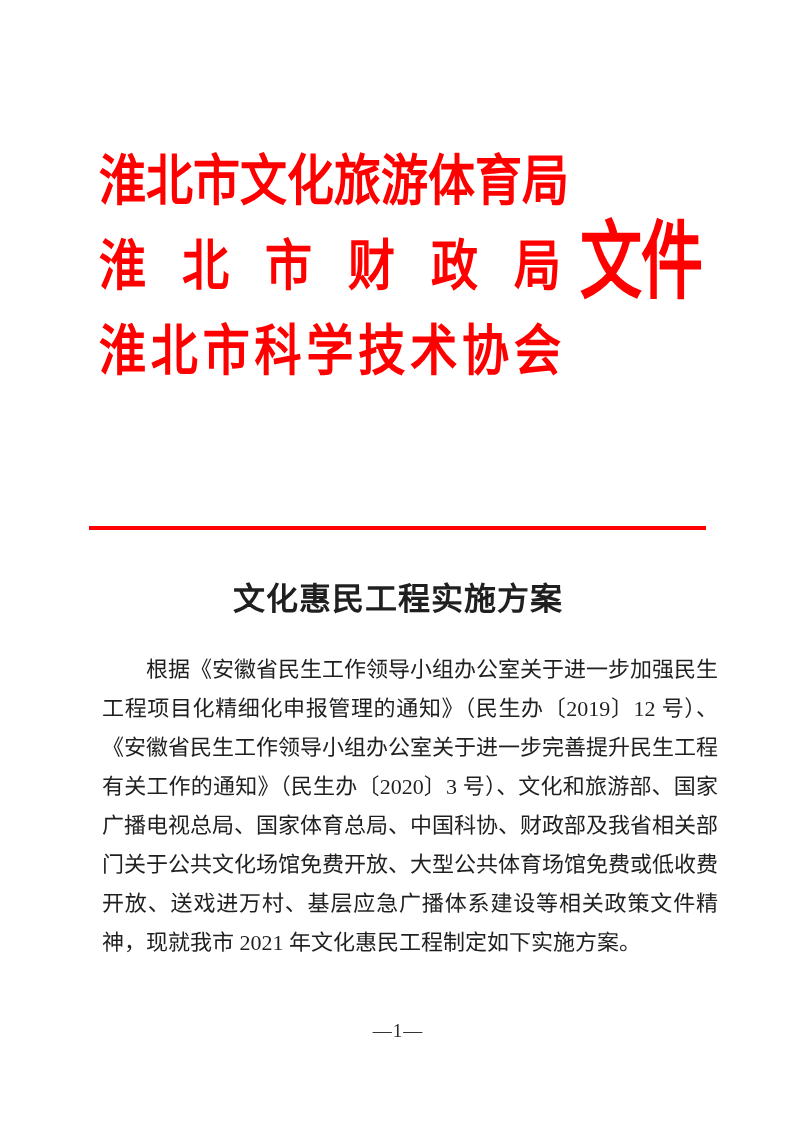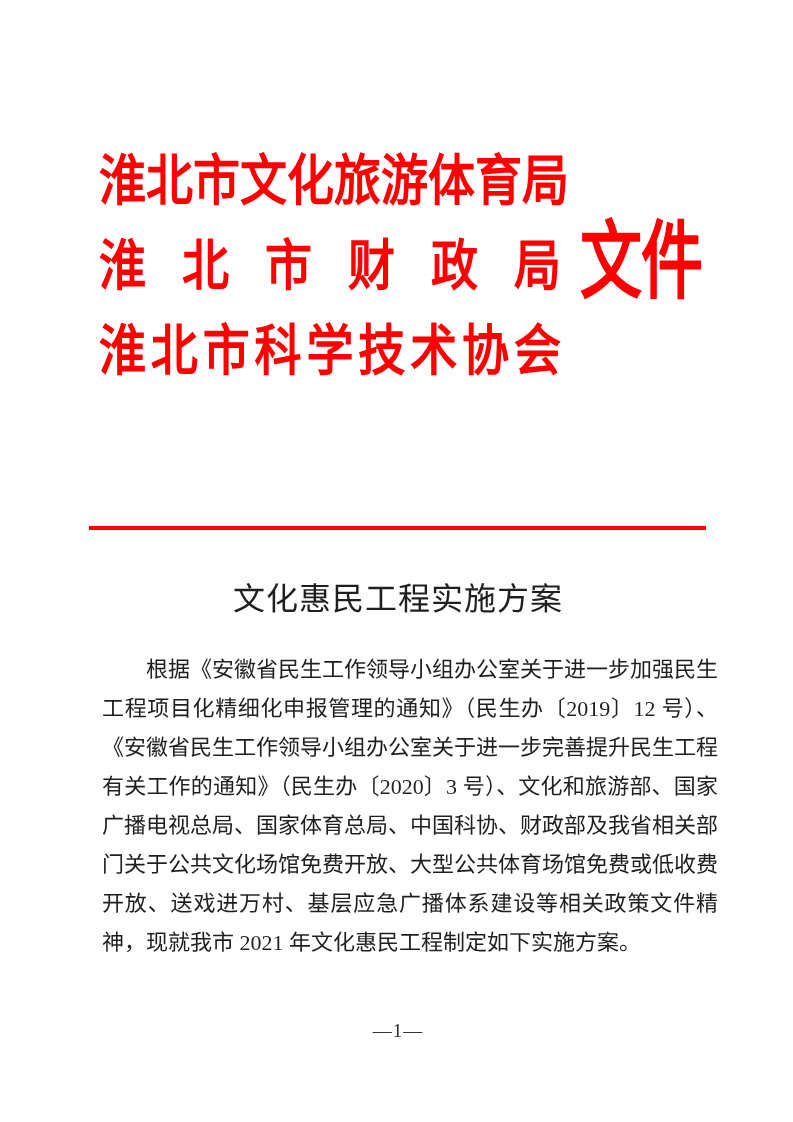--- a/index.html
+++ b/index.html
@@ -84,21 +84,21 @@
   }
 
   
   .doc-title {
     position: absolute;
     top: 573px;
     left: 90px;
     width: 616px;
     text-align: center;
     font-size: 32px;
-    font-weight: normal;
+    font-weight: bold;
     color: var(--ink);
     letter-spacing: 1px;
     white-space: nowrap;
   }
 
   
   .body-para {
     position: absolute;
     top: 650px;
     left: 102px;

